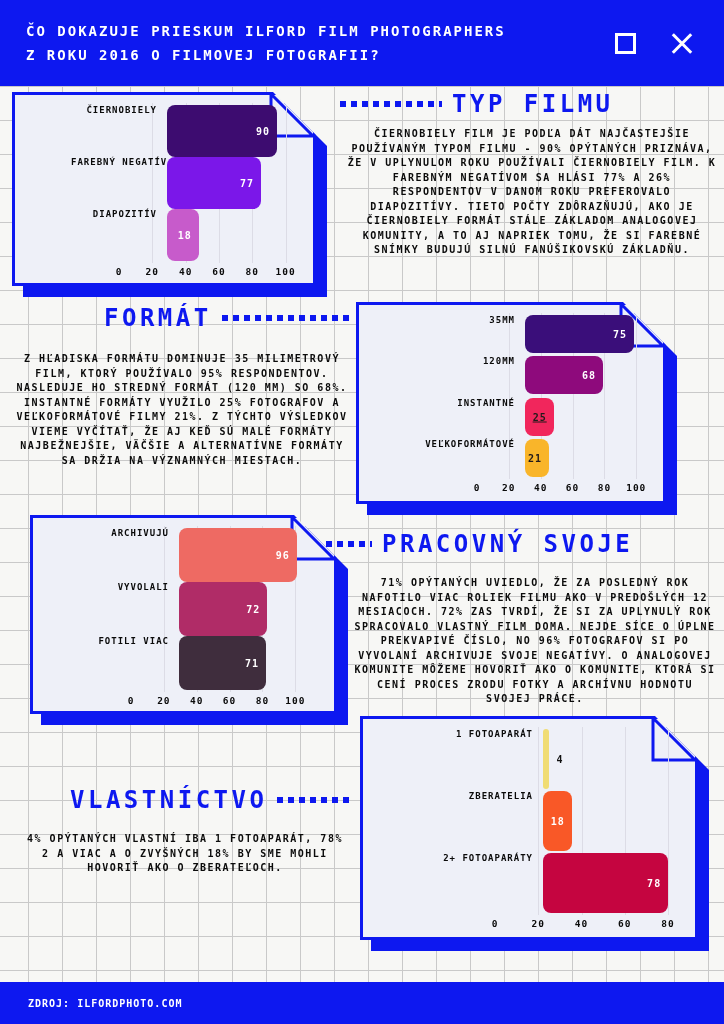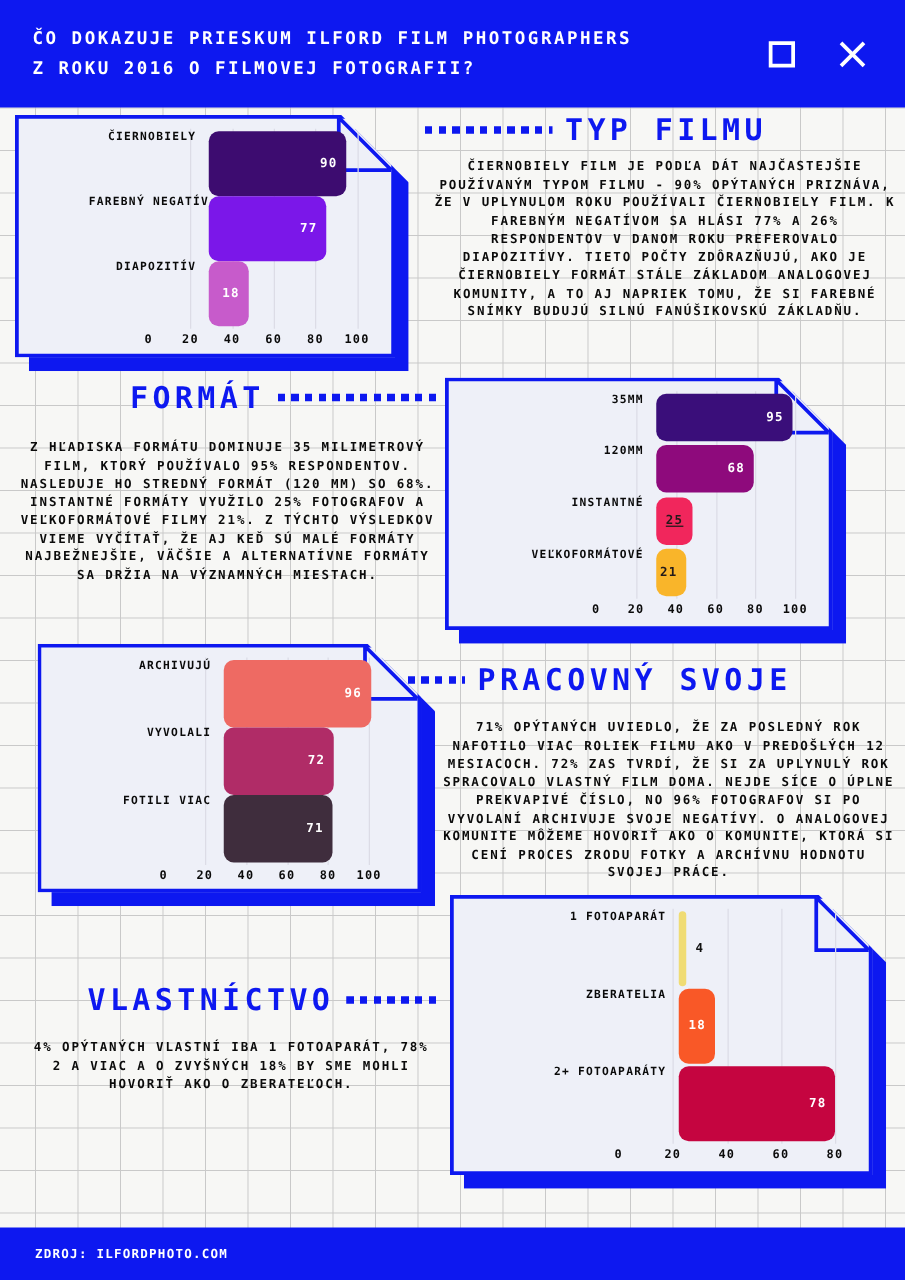--- a/index.html
+++ b/index.html
@@ -186,21 +186,21 @@
             <div class="gridline" style="left: 18.5185%;"></div>
             <div class="gridline" style="left: 37.037%;"></div>
             <div class="gridline" style="left: 55.5556%;"></div>
             <div class="gridline" style="left: 74.0741%;"></div>
             <div class="gridline" style="left: 92.5926%;"></div>
           </div>
           <div class="row">
             <div class="row-label">35MM</div>
             <div class="row-track">
               <div class="bar" style="width: 87.963%; background: rgb(58, 14, 122);">
-                <span class="bar-value" style="color: rgb(255, 255, 255); right: 7px;">95</span>
+                <span class="bar-value" style="color: rgb(255, 255, 255); right: 7px;">75</span>
               </div>
             </div>
           </div>
           <div class="row">
             <div class="row-label">120MM</div>
             <div class="row-track">
               <div class="bar" style="width: 62.963%; background: rgb(142, 10, 124);">
                 <span class="bar-value" style="color: rgb(255, 255, 255); right: 7px;">68</span>
               </div>
             </div>

